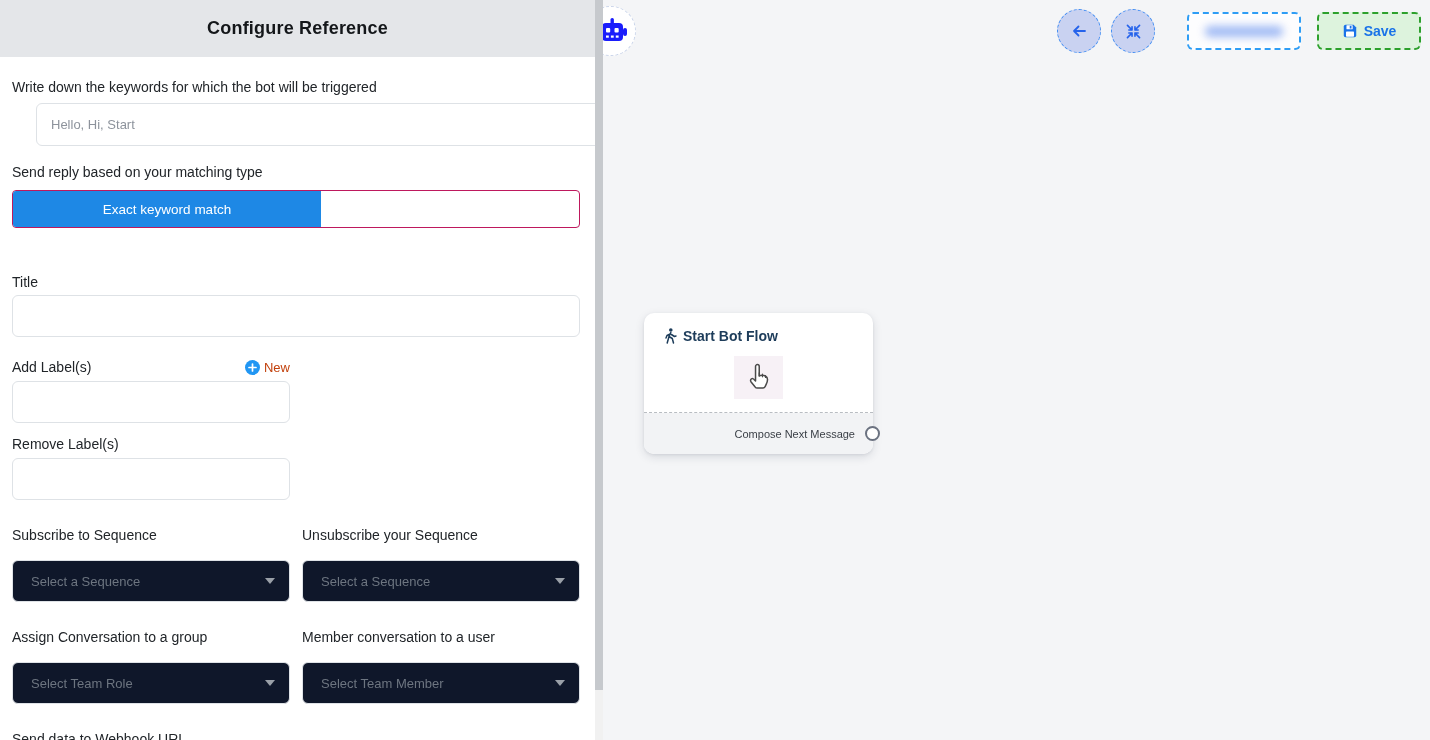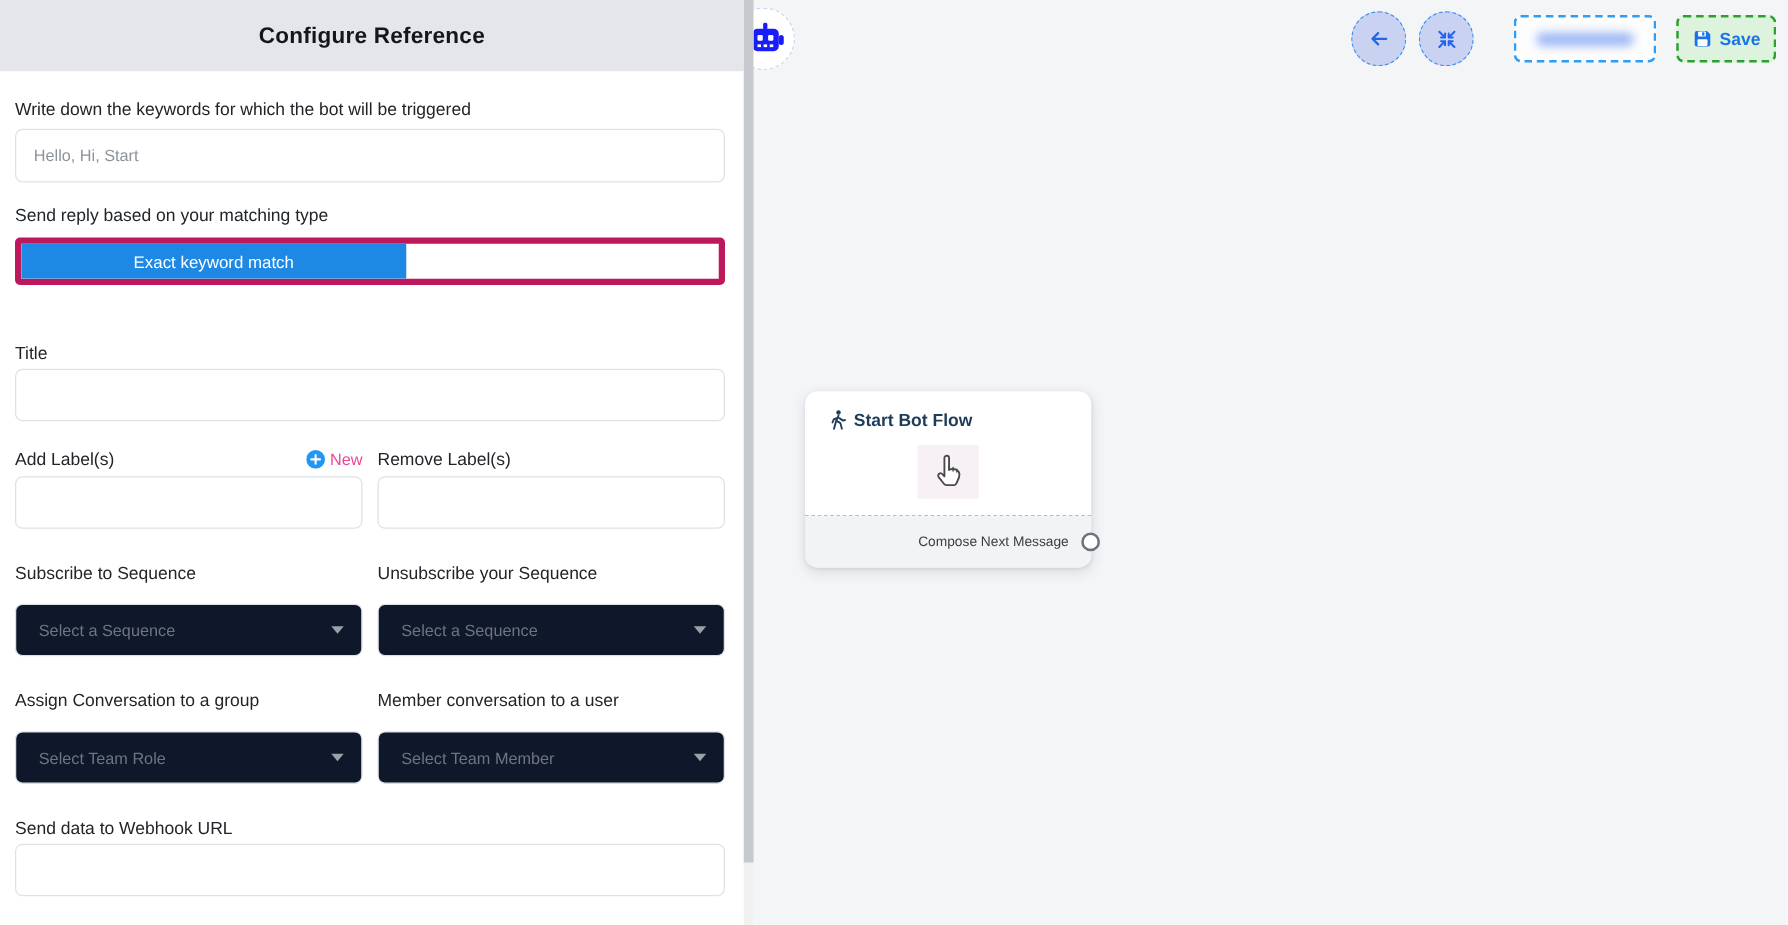--- a/index.html
+++ b/index.html
@@ -8,34 +8,34 @@
   
   .panel { position:absolute; left:0; top:0; width:595px; height:740px; background:#fff; }
   .panel-header { height:57px; background:#e4e6e9; display:flex; align-items:center; justify-content:center; }
   .panel-title { font-size:18px; font-weight:bold; color:#14171a; letter-spacing:.2px; }
   .panel-body { padding:0 15px 0 12px; }
   .lbl { font-size:14px; color:#212529; line-height:17px; }
   .inp { width:100%; border:1px solid #dee2e6; border-radius:6px; background:#fff;
          font-size:13px; color:#212529; padding:0 14px; outline:none;
          font-family:"Liberation Sans", sans-serif; }
   .inp::placeholder { color:#8d939c; }
-  .inp-keywords { margin-top:7px; height:43px; }
+  .inp-keywords { margin-top:7px; height:43px;margin-left:24px; }
   .inp-std { margin-top:4px; height:42px; }
   .mt-row2 { margin-top:18px; }
   .mt-title { margin-top:46px; }
-  .mt-grid { margin-top:21px; }
+  .mt-grid { margin-top:21px;flex-direction:column; }
   .mt-sec { margin-top:27px; }
-  .tabs { margin-top:9px; height:38px; display:flex; border:5px solid #be185d; border-radius:4px; overflow:hidden; background:#fff; }
+  .tabs { margin-top:9px; height:38px; display:flex; border:1px solid #be185d; border-radius:4px; overflow:hidden; background:#fff; }
   .tab { display:flex; align-items:center; justify-content:center; font-size:13.5px; cursor:pointer; }
   .tab-active { width:308px; background:#1e88e5; color:#fff; }
   .tab-idle { flex:1; background:#fff; color:#212529; }
   .grid2 { display:flex; gap:12px; }
   .col { width:278px; }
   .label-row { display:flex; align-items:center; justify-content:space-between; height:18px; }
-  .new-btn { display:flex; align-items:flex-start; gap:4px; color:#ec4899; font-size:13px; cursor:pointer;padding-left:12px; }
+  .new-btn { display:flex; align-items:flex-start; gap:4px; color:#c2410c; font-size:13px; cursor:pointer;padding-left:12px; }
   .select { margin-top:16px; height:42px; border:1px solid #dee2e6; border-radius:6px; background:#0f172a;
             display:flex; align-items:center; justify-content:space-between; padding:0 14px 0 18px; cursor:pointer; }
   .select .ph { font-size:13px; color:#6d7580; }
   .caret { width:0; height:0; border-left:5px solid transparent; border-right:5px solid transparent; border-top:6px solid #9aa0a8; }
   .bottom-dash { margin-top:39px; border-top:1px dashed #a9b4c0; height:0; }
 
   
   .scrollbar-track { position:absolute; left:595px; top:0; width:8px; height:740px; background:#f1f1f1; }
   .scrollbar-thumb { position:absolute; left:0; top:0; width:8px; height:690px; background:#c6c9cd; }
 
@@ -45,21 +45,21 @@
                  background:#fff; border:1px dashed #c9d4ea; display:flex; align-items:center; justify-content:center; }
   .robot-badge svg { margin-left:6px; }
 
   .toolbar { position:absolute; right:9px; top:9px; display:flex; align-items:center; }
   .circle-btn { width:44px; height:44px; border-radius:50%; background:#c9d2f1; border:1.5px dashed #3f8cf3;
                 display:flex; align-items:center; justify-content:center; cursor:pointer; }
   .circle-btn + .circle-btn { margin-left:10px; }
   .redacted-btn { margin-left:32px; width:114px; height:38px; border-radius:6px; background:#fdfdfe;
                   border:2px dashed #2e9df5; display:flex; align-items:center; justify-content:center; cursor:pointer; }
   .blur-blob { width:78px; height:11px; border-radius:5px; background:#6e96ef; filter:blur(4px); opacity:.65; }
-  .save-btn { margin-left:16px; width:80px; height:38px; border-radius:6px; background:#ddf3dd;
+  .save-btn { margin-left:16px; width:104px; height:38px; border-radius:6px; background:#ddf3dd;
               border:2px dashed #2ca02c; display:flex; align-items:center; justify-content:center; gap:6px;
               color:#1a73e8; font-size:14px; font-weight:bold; cursor:pointer; }
 
   
   .node { position:absolute; left:41px; top:313px; width:229px; height:141px; background:#fff; border-radius:10px;
           box-shadow:0 3px 10px rgba(30,40,60,.13), 0 1px 3px rgba(30,40,60,.08); }
   .node-header { display:flex; align-items:center; gap:6px; padding:15px 0 0 20px; }
   .node-title { font-size:14px; font-weight:bold; color:#1d3c5a; }
   .cursor-spot { position:absolute; left:90px; top:43px; width:49px; height:43px; background:#f7f1f6;
                  display:flex; align-items:center; justify-content:center; }

